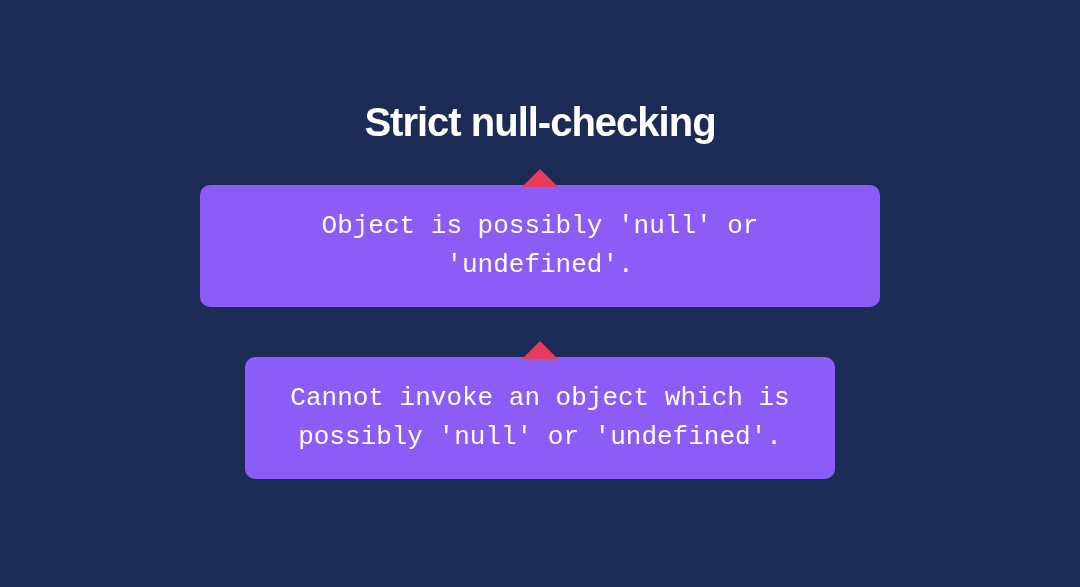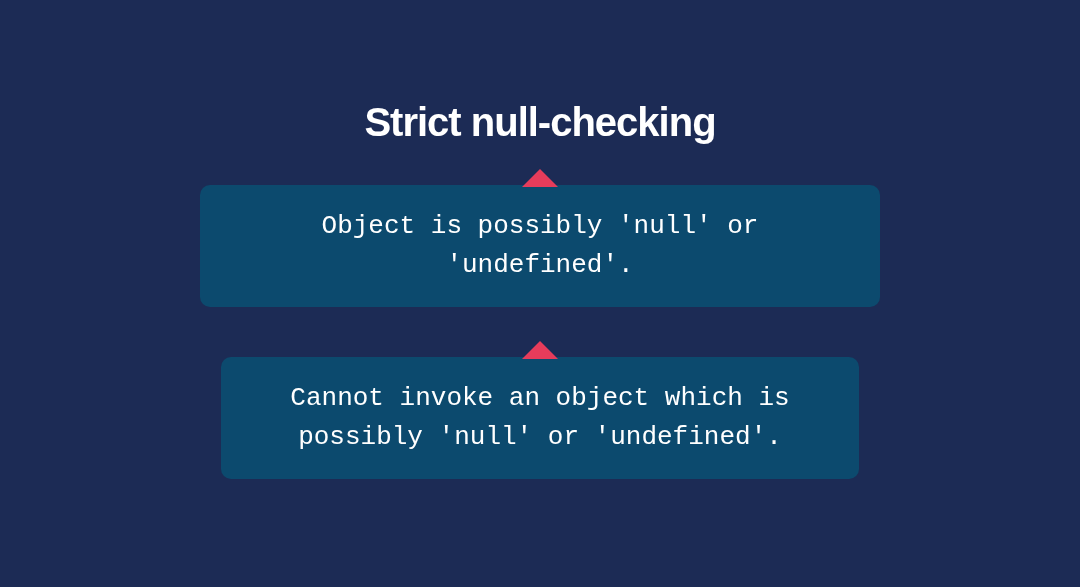--- a/index.html
+++ b/index.html
@@ -19,21 +19,21 @@
       overflow: hidden;
     }
     .title {
       color: #ffffff;
       font-size: 40px;
       font-weight: 700;
       letter-spacing: -1px;
       margin-bottom: 40px;
     }
     .error-box {
-      background-color: #0c4a6e;
+      background-color: #8b5cf6;
       color: #ffffff;
       font-family: 'SF Mono', 'Monaco', 'Consolas', 'Courier New', monospace;
       font-size: 26px;
       padding: 22px 36px;
       border-radius: 10px;
       position: relative;
       text-align: center;
       line-height: 1.5;
       margin-bottom: 50px;
     }
@@ -46,21 +46,21 @@
       width: 0;
       height: 0;
       border-left: 18px solid transparent;
       border-right: 18px solid transparent;
       border-bottom: 18px solid #e73c5b;
     }
     .error-box-1 {
       width: 680px;
     }
     .error-box-2 {
-      width: 638px;
+      width: 590px;
     }
   </style>
 </head>
 <body>
 
 <h1 class="title">Strict null-checking</h1>
 
 <div class="error-box error-box-1">
   <span>Object is possibly 'null' or 'undefined'.</span>
 </div>

